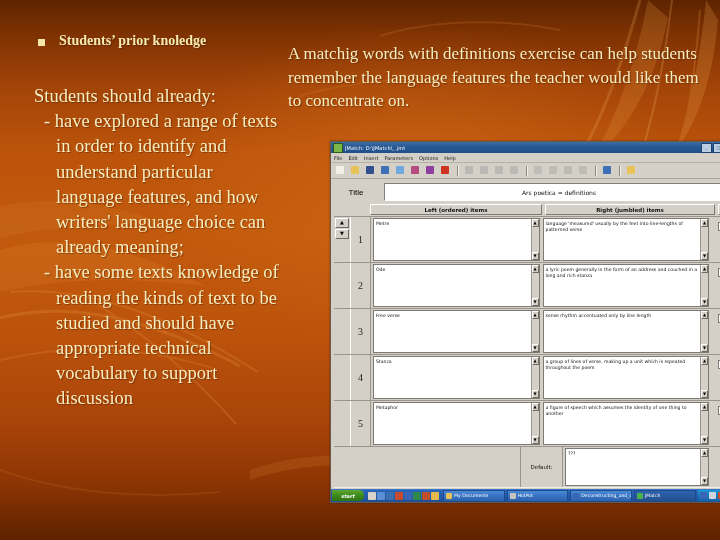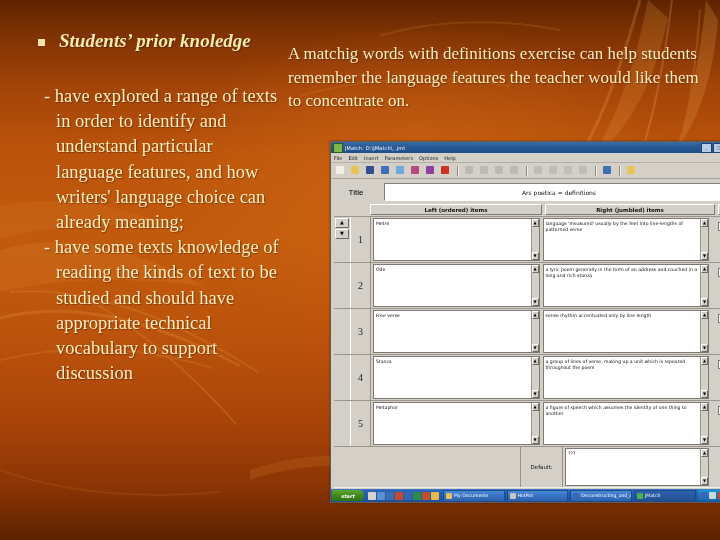--- a/index.html
+++ b/index.html
@@ -28,21 +28,21 @@
   .deco{position:absolute;inset:0;pointer-events:none;}
   
   .txt{position:absolute;color:#f5eab0;text-shadow:1px 1px 1px rgba(60,20,0,.45);}
   #bulletRow{left:38px;top:28px;width:248px;}
   .bullet-marker{
     display:inline-block;width:7px;height:7px;background:#f3e6a8;
     vertical-align:top;margin-top:11px;margin-right:14px;
   }
   #bulletText{
     display:inline-block;width:200px;vertical-align:top;
-    font-style:italic;font-weight:bold;font-size:19px;line-height:25px;
+    font-weight:bold;font-size:14px;line-height:25px;
   }
   #leftBody{
     position:absolute;left:34px;top:84px;width:250px;
     font-size:18.5px;line-height:25.2px;color:#f7eec0;
   }
   #leftBody .lead{margin:0;}
   #leftBody ul{list-style:none;margin:0;padding:0;}
   #leftBody li{margin:0;padding-left:22px;text-indent:-12px;}
   #rightBody{
     position:absolute;left:288px;top:42px;width:420px;
@@ -222,20 +222,21 @@
       <path d="M380,36 C430,20 500,18 560,30" stroke="#e8a04a" stroke-width="2" fill="none"></path>
       <path d="M300,96 C360,78 440,74 510,86" stroke="#e09434" stroke-width="2" fill="none"></path>
     </g>
   </svg>
 
   <div id="bulletRow" class="txt">
     <span class="bullet-marker"></span><span id="bulletText">Students’ prior knoledge</span>
   </div>
 
   <div id="leftBody" class="txt">
+    <p class="lead">Students should already:</p>
     <ul>
       <li>- have explored a range of texts in order to identify and understand particular language features, and how writers' language choice can already meaning;</li>
       <li>- have some texts knowledge of reading the kinds of text to be studied and should have appropriate technical vocabulary to support discussion</li>
     </ul>
   </div>
 
   <div id="rightBody" class="txt">
     <p>A matchig words with definitions exercise can help students remember the language features the teacher would like them to concentrate on.</p>
   </div>
 

